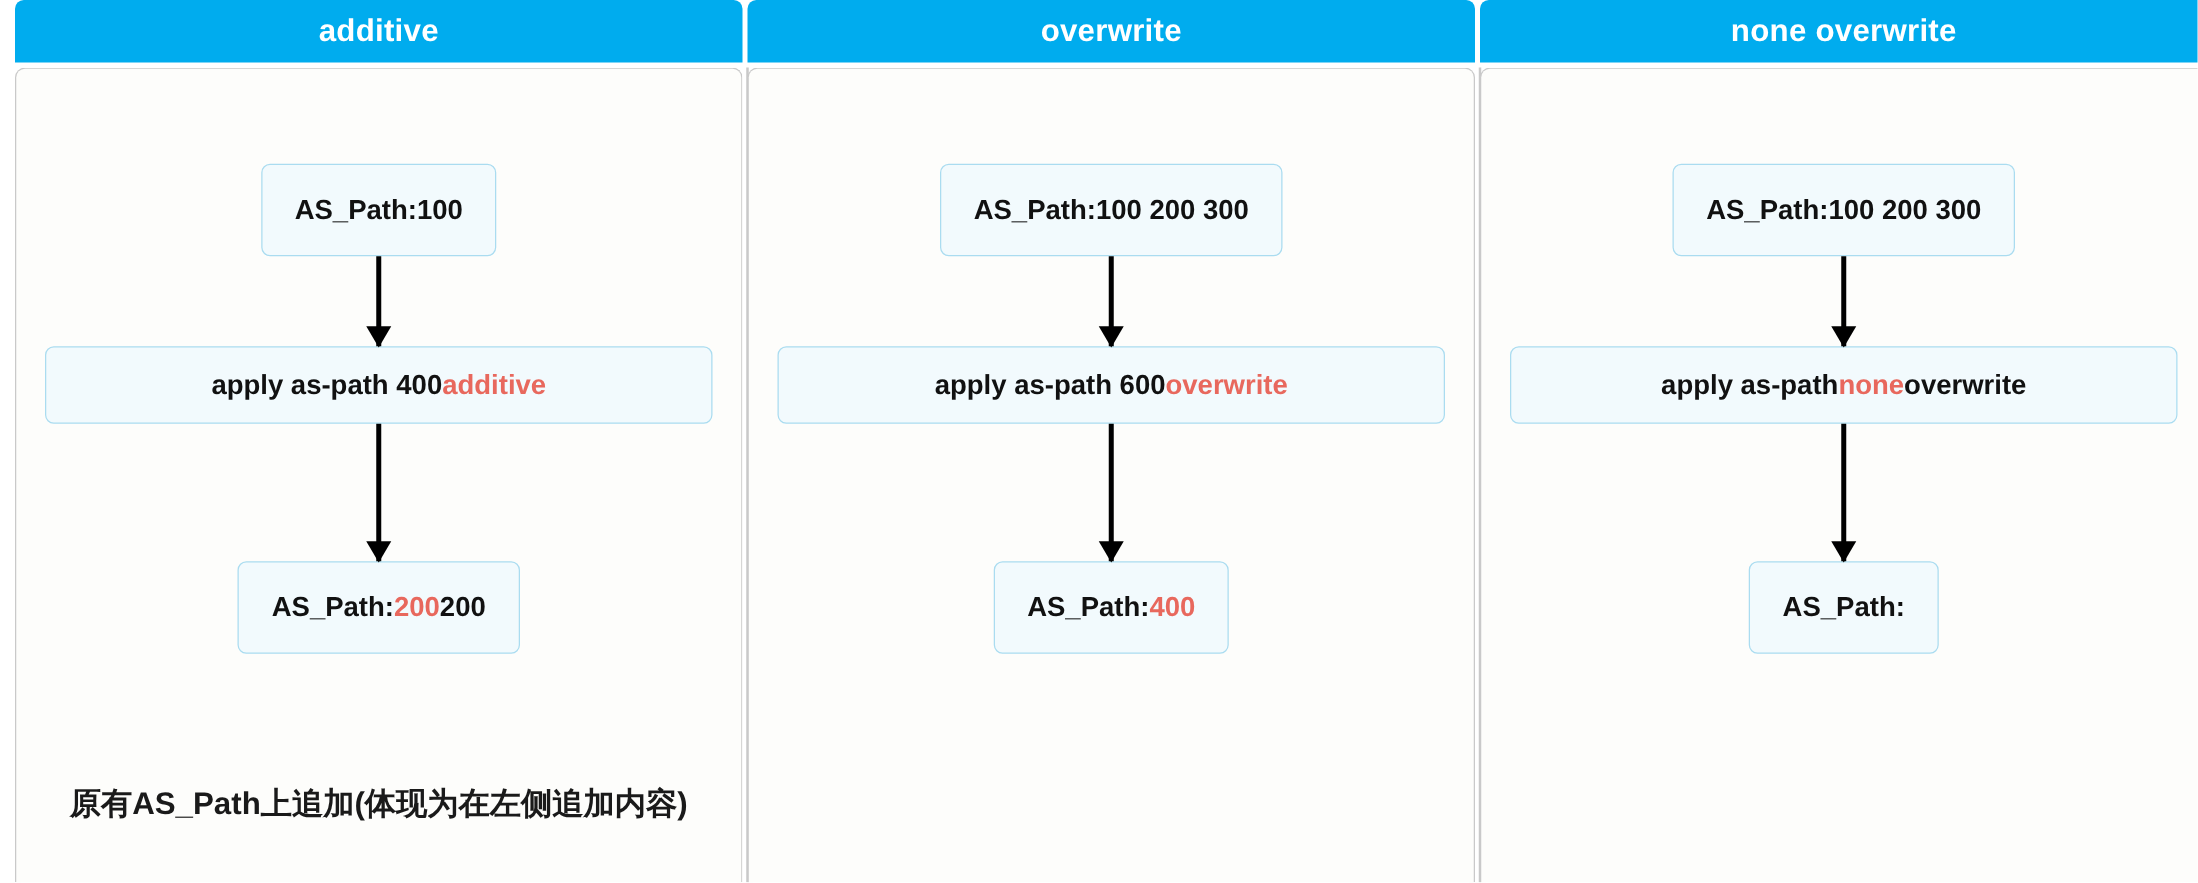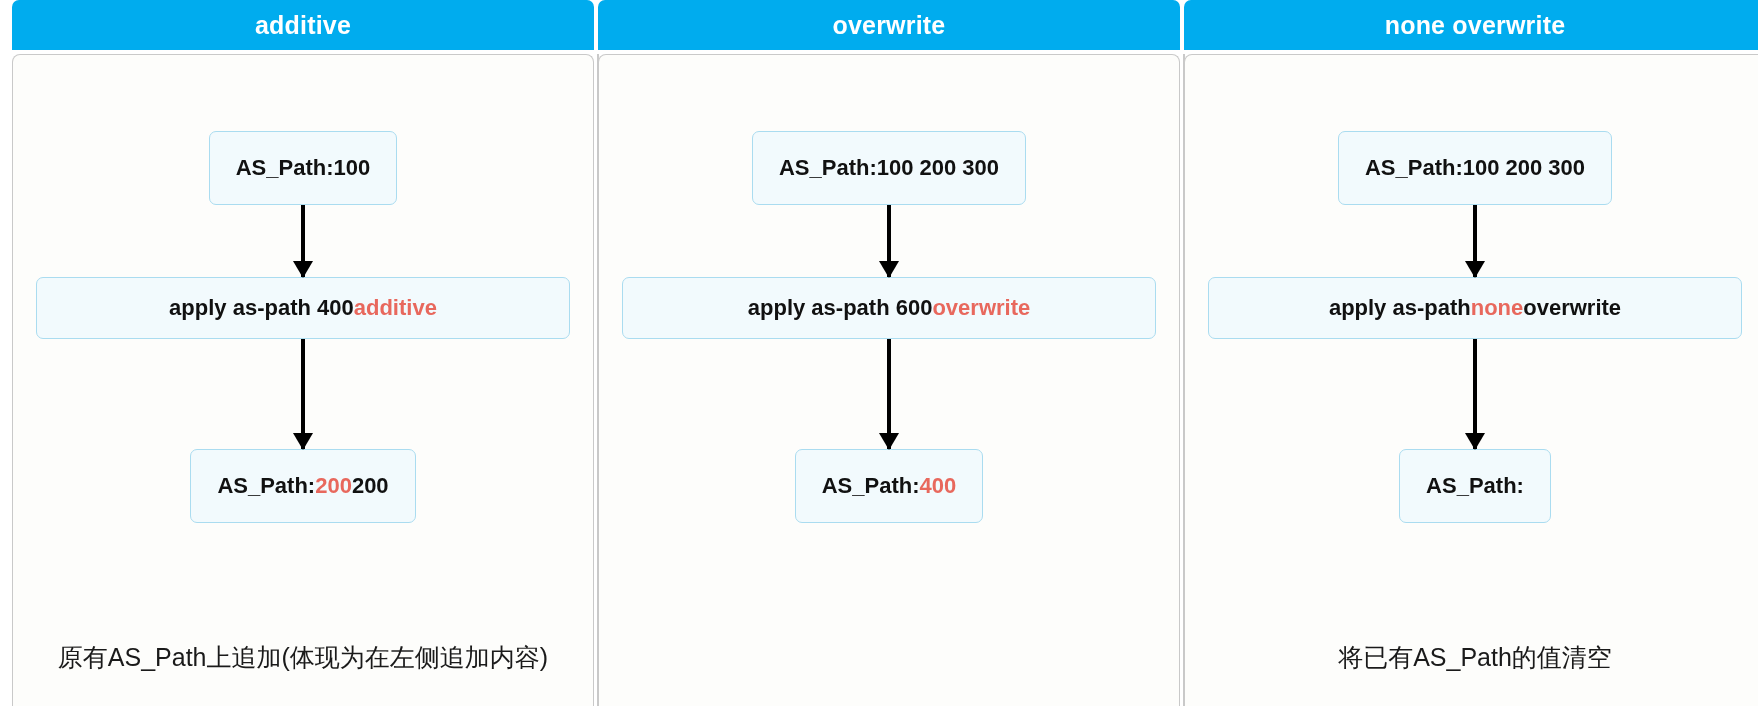--- a/index.html
+++ b/index.html
@@ -131,23 +131,24 @@
   .arrow.a1 { height: 72px; }
   .arrow.a2 { height: 110px; }
 
   .caption {
     flex: 0 0 auto;
     text-align: center;
     font-size: 25px;
     color: #1a1a1a;
     padding: 0 6px;
     margin-top: auto;
-    margin-bottom: 34px;
+    margin-bottom: 48px;
     line-height: 1.2;
     white-space: nowrap;
+    font-weight: bold;
   }
 </style>
 </head>
 <body>
 
 <div id="page">
 
   <div class="column">
     <div class="col-header">additive</div>
     <div class="col-body">
@@ -218,17 +219,16 @@
             <span class="accent">none</span>
             <span> overwrite</span>
         </div>
         <div class="arrow a2"></div>
         <div class="node">
           <span>AS_Path:</span>
             <span class="accent"></span>
             <span></span>
         </div>
       </div>
-      <div class="caption">将已有AS_Path的值清空</div>
     </div>
   </div>
 
 </div>
 
 </body></html>

